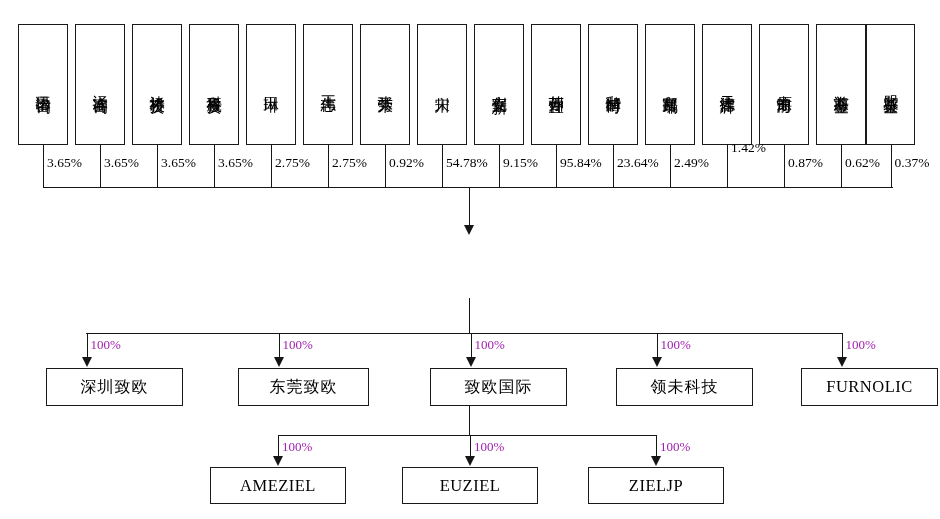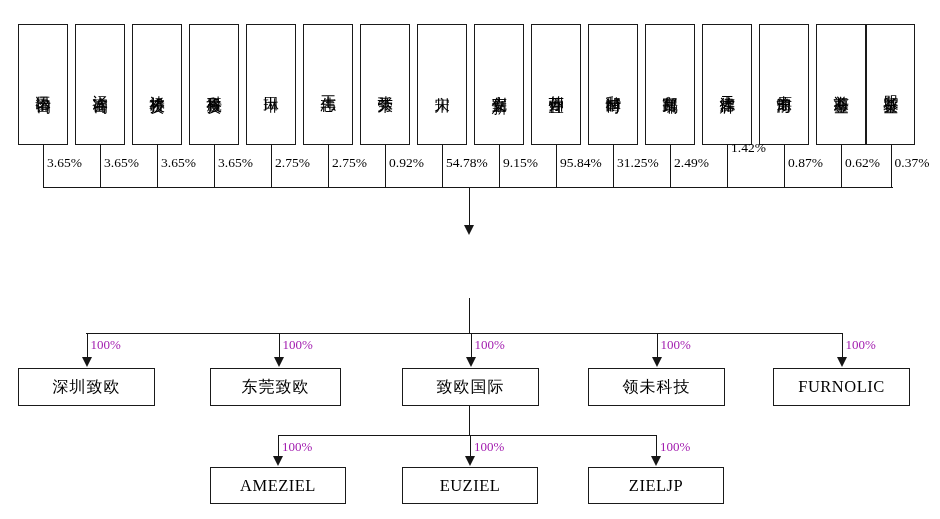--- a/index.html
+++ b/index.html
@@ -58,20 +58,21 @@
     font-weight: 700;
     letter-spacing: 2px;
   }
 
   
   .subsidiary {
     top: 368px;
     height: 38px;
     font-size: 16px;
     letter-spacing: 1px;
+    margin-left: 28px;
   }
   .grandchild {
     top: 467px;
     height: 37px;
     font-size: 16px;
     letter-spacing: 1px;
   }
   .latin {
     font-size: 16.5px;
     letter-spacing: 0.5px;
@@ -183,21 +184,21 @@
       <div class="pct" style="left:332px; top:155px;">2.75%</div>
       <div class="vline" style="left:385px; top:145px; height:42px;"></div>
       <div class="pct" style="left:389px; top:155px;">0.92%</div>
       <div class="vline" style="left:442px; top:145px; height:42px;"></div>
       <div class="pct" style="left:446px; top:155px;">54.78%</div>
       <div class="vline" style="left:499px; top:145px; height:42px;"></div>
       <div class="pct" style="left:503px; top:155px;text-align:right;">9.15%</div>
       <div class="vline" style="left:556px; top:145px; height:42px;"></div>
       <div class="pct" style="left:560px; top:155px;">95.84%</div>
       <div class="vline" style="left:613px; top:145px; height:42px;"></div>
-      <div class="pct" style="left:617px; top:155px;">31.25%</div>
+      <div class="pct" style="left:617px; top:155px;">23.64%</div>
       <div class="vline" style="left:670px; top:145px; height:42px;"></div>
       <div class="pct" style="left:674px; top:155px;">2.49%</div>
       <div class="vline" style="left:727px; top:145px; height:42px;"></div>
       <div class="pct" style="left:731px; top:140px;">1.42%</div>
       <div class="vline" style="left:784px; top:145px; height:42px;"></div>
       <div class="pct" style="left:788px; top:155px;">0.87%</div>
       <div class="vline" style="left:841px; top:145px; height:42px;"></div>
       <div class="pct" style="left:845px; top:155px;">0.62%</div>
       <div class="vline" style="left:890.5px; top:145px; height:42px;"></div>
       <div class="pct" style="left:894.5px; top:155px;">0.37%</div>

